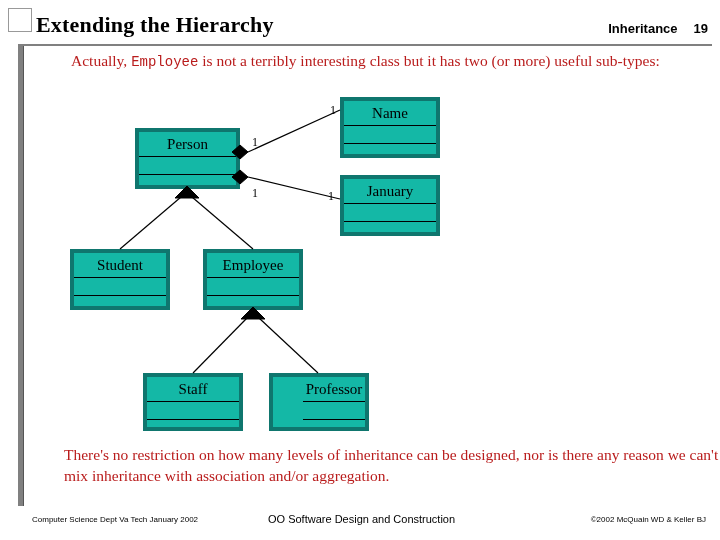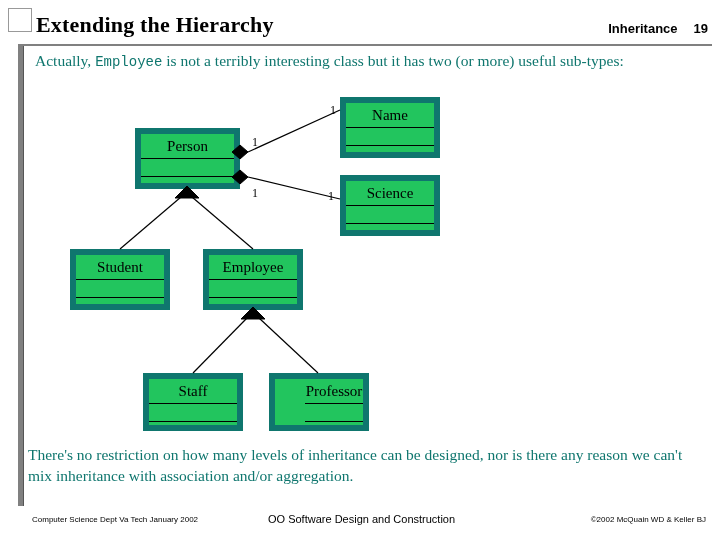--- a/index.html
+++ b/index.html
@@ -73,43 +73,44 @@
     width: 694px;
     height: 2px;
     background: #808080;
   }
 
   
   .para {
     position: absolute;
     font-family: "Liberation Serif", serif;
     font-size: 15.5px;
-    color: #0f766e;
+    color: #b91c1c;
     line-height: 21px;
+    margin-left: 36px;
   }
   .para.top {
     left: 35px;
     top: 50px;
     width: 650px;
   }
   .para.bottom {
     left: 28px;
     top: 444px;
     width: 660px;
   }
   .mono {
     font-family: "Liberation Mono", monospace;
     font-size: 14px;
   }
 
   
   .uml-box {
     position: absolute;
-    border: 6px solid #0f766e;
-    background: #22c55e;
+    border: 4px solid #0f766e;
+    background: #14b8a6;
     box-sizing: border-box;
   }
   .uml-name {
     height: 25px;
     border-bottom: 1px solid #000000;
     display: flex;
     align-items: center;
     justify-content: center;
     font-family: "Liberation Serif", serif;
     font-size: 15px;
@@ -197,21 +198,21 @@
     <div class="uml-ops"></div>
   </div>
 
   <div class="uml-box" style="left:340px; top:97px; width:100px; height:61px;">
     <div class="uml-name">Name</div>
     <div class="uml-attr"></div>
     <div class="uml-ops"></div>
   </div>
 
   <div class="uml-box" style="left:340px; top:175px; width:100px; height:61px;">
-    <div class="uml-name">Science</div>
+    <div class="uml-name">January</div>
     <div class="uml-attr"></div>
     <div class="uml-ops"></div>
   </div>
 
   <div class="uml-box" style="left:70px; top:249px; width:100px; height:61px;">
     <div class="uml-name">Student</div>
     <div class="uml-attr"></div>
     <div class="uml-ops"></div>
   </div>
 

